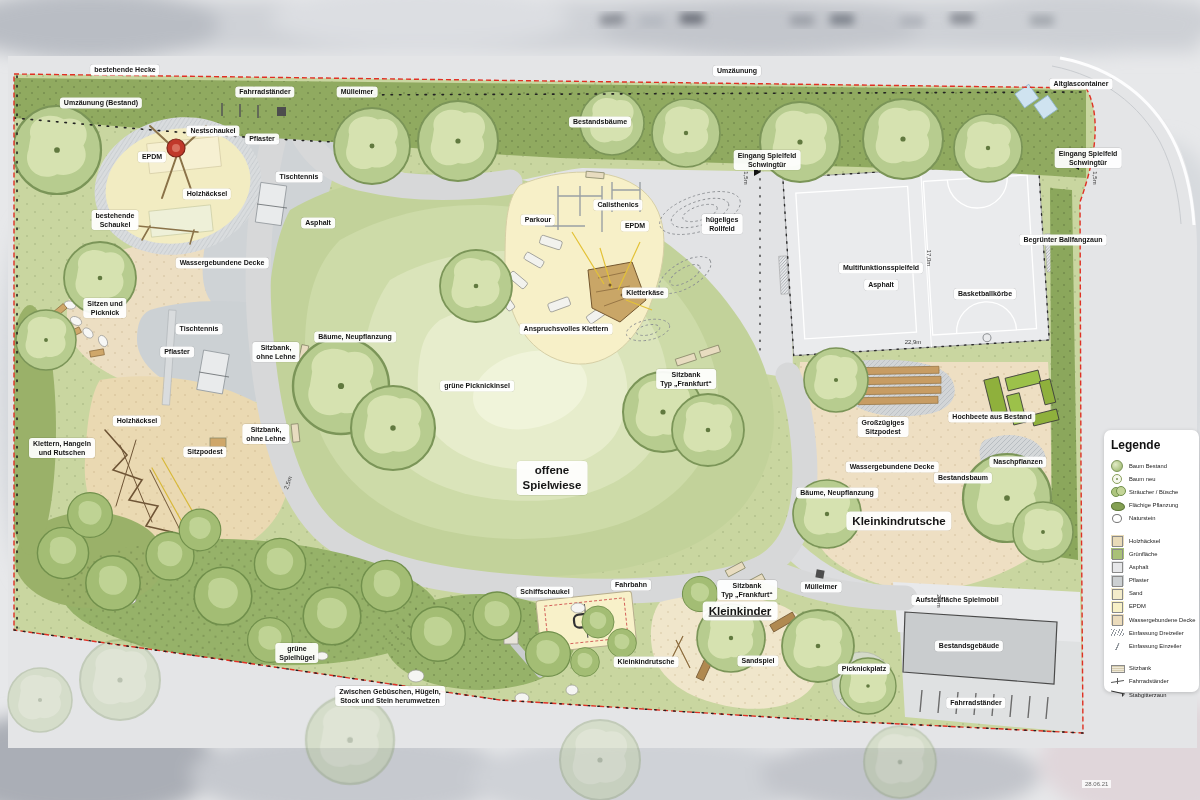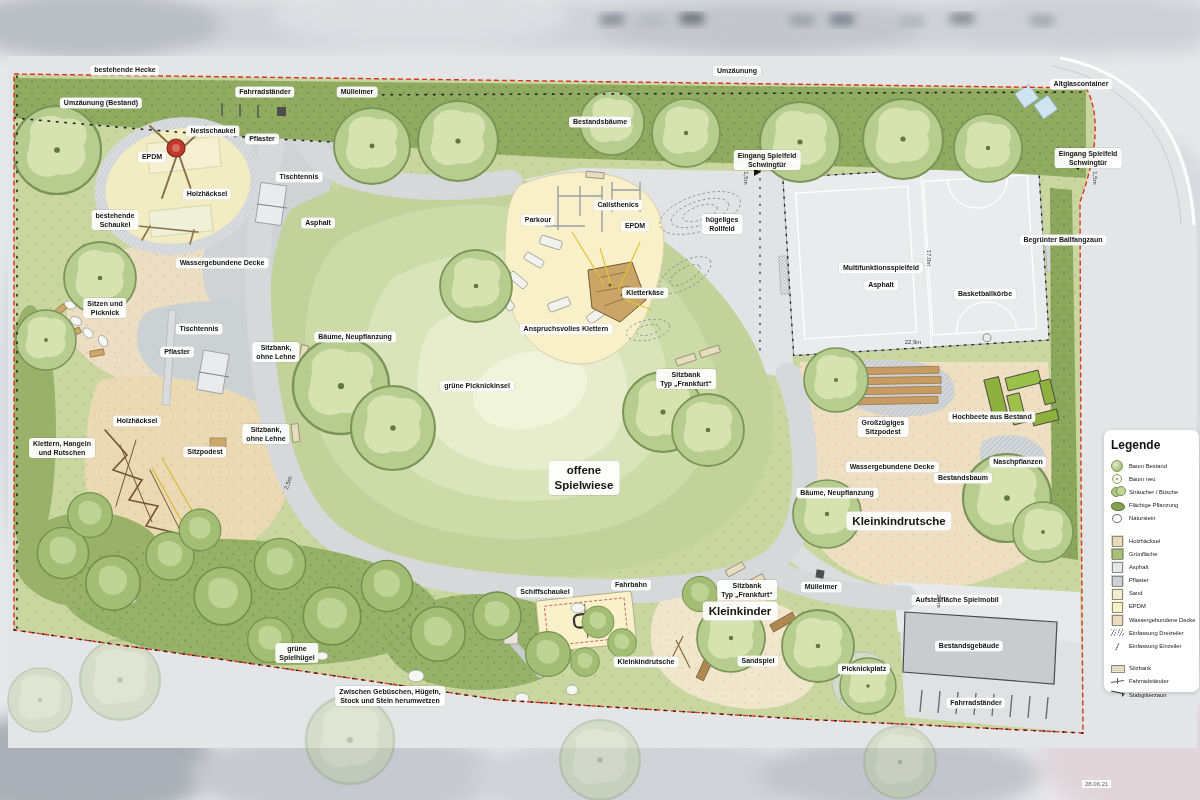--- a/index.html
+++ b/index.html
@@ -492,29 +492,29 @@
       <div class="lbl" style="left: 62px; top: 448px;">Klettern, Hangeln
 und Rutschen</div>
       <div class="lbl" style="left: 205px; top: 452px;">Sitzpodest</div>
       <div class="lbl" style="left: 883px; top: 427px;">Großzügiges
 Sitzpodest</div>
       <div class="lbl" style="left: 992px; top: 417px;">Hochbeete aus Bestand</div>
       <div class="lbl" style="left: 1018px; top: 462px;">Naschpflanzen</div>
       <div class="lbl" style="left: 892px; top: 467px;">Wassergebundene Decke</div>
       <div class="lbl" style="left: 963px; top: 478px;">Bestandsbaum</div>
       <div class="lbl" style="left: 837px; top: 493px;">Bäume, Neupflanzung</div>
-      <div class="lbl lg" style="left: 584px; top: 478px;">offene
+      <div class="lbl lg" style="left: 552px; top: 478px;">offene
 Spielwiese</div>
       <div class="lbl lg" style="left: 899px; top: 521px;">Kleinkindrutsche</div>
       <div class="lbl" style="left: 631px; top: 585px;">Fahrbahn</div>
       <div class="lbl" style="left: 545px; top: 592px;">Schiffschaukel</div>
       <div class="lbl" style="left: 747px; top: 590px;">Sitzbank
 Typ „Frankfurt“</div>
       <div class="lbl" style="left: 821px; top: 587px;">Mülleimer</div>
-      <div class="lbl lg" style="left: 740px; top: 611px;">Kleinkinder</div>
+      <div class="lbl lg" style="left: 740px; top: 611px; text-decoration: underline;">Kleinkinder</div>
       <div class="lbl" style="left: 957px; top: 600px;">Aufstellfläche Spielmobil</div>
       <div class="lbl" style="left: 646px; top: 662px;">Kleinkindrutsche</div>
       <div class="lbl" style="left: 758px; top: 661px;">Sandspiel</div>
       <div class="lbl" style="left: 864px; top: 669px;">Picknickplatz</div>
       <div class="lbl" style="left: 297px; top: 653px;">grüne
 Spielhügel</div>
       <div class="lbl" style="left: 969px; top: 646px;">Bestandsgebäude</div>
       <div class="lbl" style="left: 390px; top: 696px;">Zwischen Gebüschen, Hügeln,
 Stock und Stein herumwetzen</div>
       <div class="lbl" style="left: 976px; top: 703px;">Fahrradständer</div>

